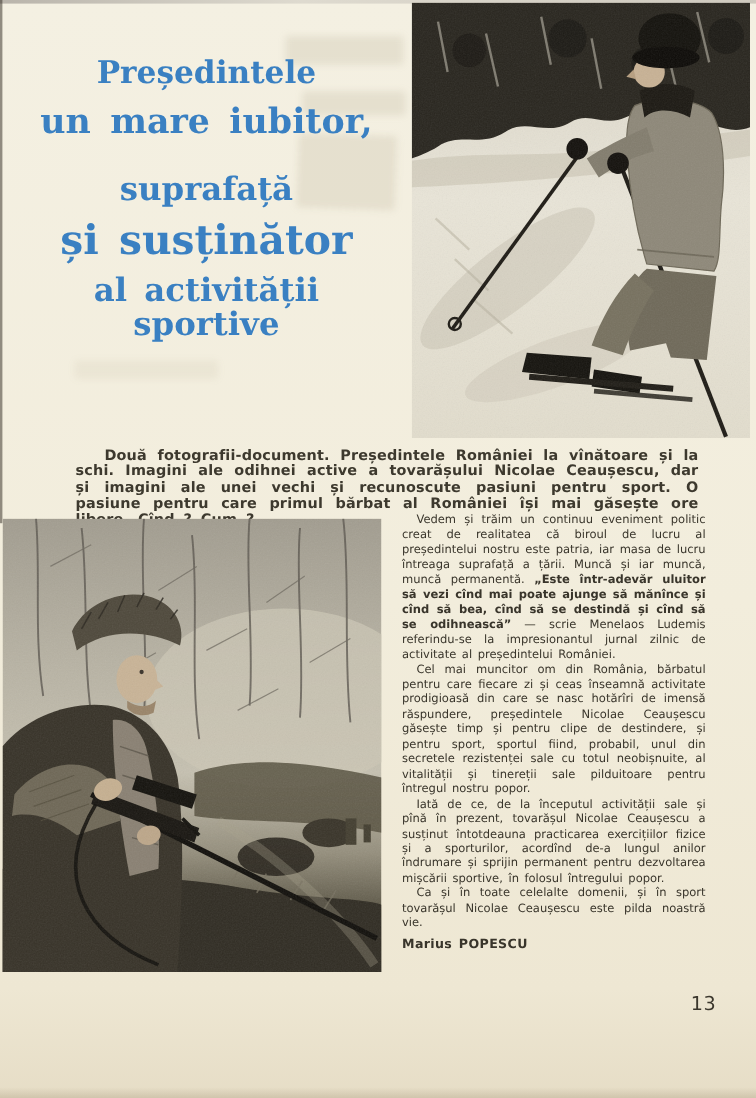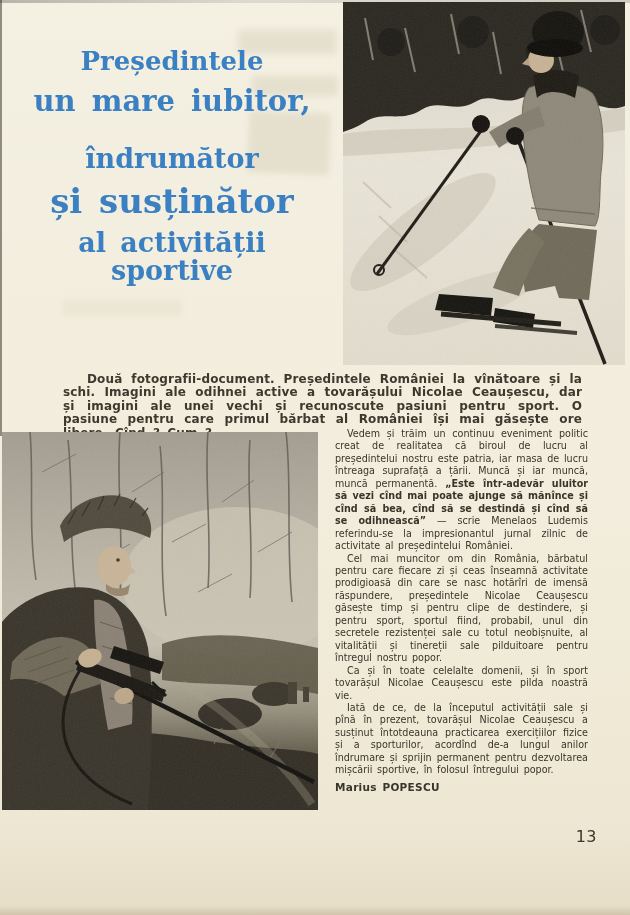--- a/index.html
+++ b/index.html
@@ -130,21 +130,21 @@
         <ellipse cx="215" cy="30" rx="26" ry="21" fill="#14120d"></ellipse>
         <ellipse cx="212" cy="46" rx="28" ry="9" fill="#0d0b08"></ellipse>
       </g>
       <rect width="282" height="363" filter="url(#noise1)" opacity="0.10"></rect>
     </svg>
   </div>
 
   <div class="title">
     <span class="tl1">Președintele</span>
     <span class="tl3">un mare iubitor,</span>
-    <span class="tl4">îndrumător</span>
+    <span class="tl4">suprafață</span>
     <span class="tl5">și susținător</span>
     <span class="tl6">al activității sportive</span>
   </div>
 
   <p class="intro">Două fotografii-document. Președintele României la vînătoare și la schi. Imagini ale odihnei active a tovarășului Nicolae Ceaușescu, dar și imagini ale unei vechi și recunoscute pasiuni pentru sport. O pasiune pentru care primul bărbat al României își mai găsește ore libere.  Cînd ?  Cum ?</p>
 
   <div class="photo" id="photo-hunt">
     <svg viewBox="0 0 316 378" preserveAspectRatio="none">
       <defs>
         <linearGradient id="hbg" x1="0" y1="0" x2="0" y2="1">
@@ -234,20 +234,20 @@
         <ellipse cx="88" cy="226" rx="12" ry="9" fill="#c6b091" transform="rotate(-20 88 226)"></ellipse>
         <ellipse cx="122" cy="264" rx="10" ry="8" fill="#bda78a" transform="rotate(-15 122 264)"></ellipse>
       </g>
       <rect width="316" height="378" filter="url(#noise2)" opacity="0.10"></rect>
     </svg>
   </div>
 
   <div class="article">
     <p><span>Vedem și trăim un continuu eveniment politic creat de realitatea că biroul de lucru al președintelui nostru este patria, iar masa de lucru întreaga suprafață a țării. Muncă și iar muncă, muncă permanentă. </span><span class="bold">„Este într-adevăr uluitor să vezi cînd mai poate ajunge să mănînce și cînd să bea, cînd să se destindă și cînd să se odihnească”</span><span> — scrie Menelaos Ludemis referindu-se la impresionantul jurnal zilnic de activitate al președintelui României.</span></p>
     <p>Cel mai muncitor om din România, bărbatul pentru care fiecare zi și ceas înseamnă activitate prodigioasă din care se nasc hotărîri de imensă răspundere, președintele Nicolae Ceaușescu găsește timp și pentru clipe de destindere, și pentru sport, sportul fiind, probabil, unul din secretele rezistenței sale cu totul neobișnuite, al vitalității și tinereții sale pilduitoare pentru întregul nostru popor.</p>
+    <p>Iată de ce, de la începutul activității sale și pînă în prezent, tovarășul Nicolae Ceaușescu a susținut întotdeauna practicarea exercițiilor fizice și a sporturilor, acordînd de-a lungul anilor îndrumare și sprijin permanent pentru dezvoltarea mișcării sportive, în folosul întregului popor.</p>
     <p>Ca și în toate celelalte domenii, și în sport tovarășul Nicolae Ceaușescu este pilda noastră vie.</p>
-    <p>Iată de ce, de la începutul activității sale și pînă în prezent, tovarășul Nicolae Ceaușescu a susținut întotdeauna practicarea exercițiilor fizice și a sporturilor, acordînd de-a lungul anilor îndrumare și sprijin permanent pentru dezvoltarea mișcării sportive, în folosul întregului popor.</p>
     <div class="byline">Marius POPESCU</div>
   </div>
 
   <div class="pagenum">13</div>
 
 </div>
 
 </body></html>

